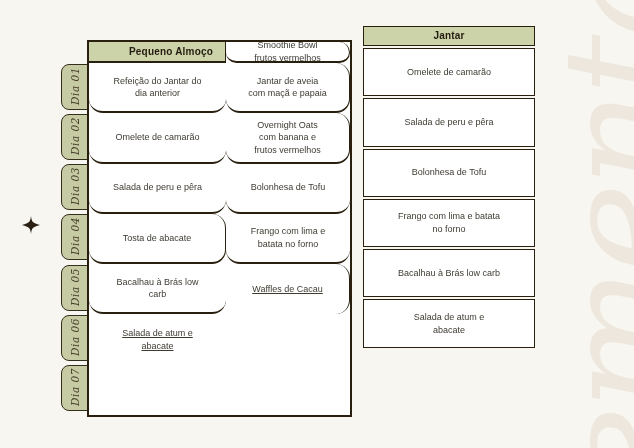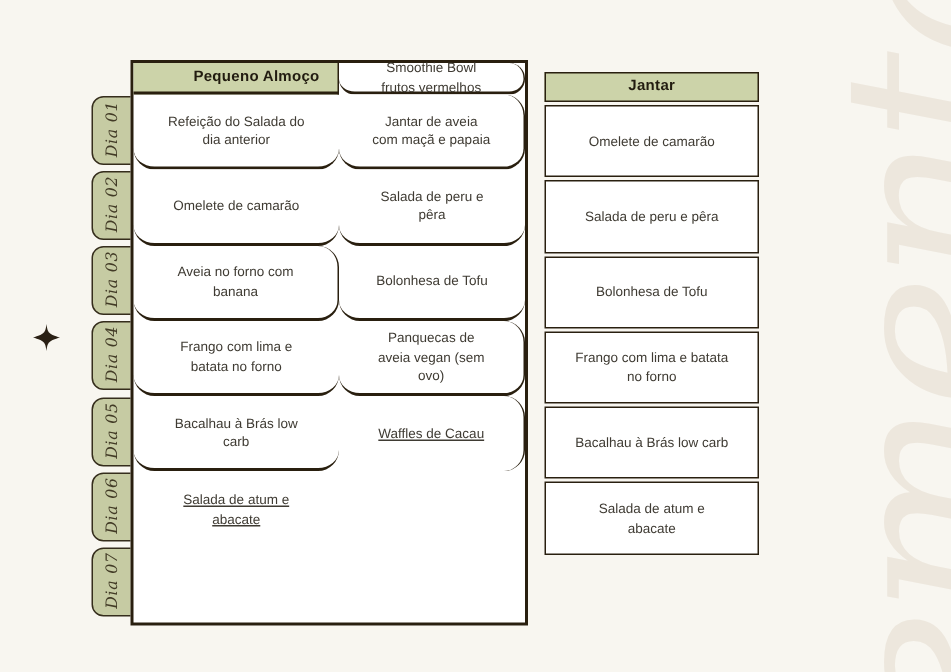--- a/index.html
+++ b/index.html
@@ -89,22 +89,22 @@
     padding:2px 22px;
     box-sizing:border-box;
     border-radius:14px;
   }
   .mcell.lastrow{border-bottom:none;text-decoration:underline;}
   .mcell .txt{max-width:114px;}
   .mcell.c2 .txt{max-width:107px;}
   
   .jantar{
     position:absolute;
-    left:363px;top:48px;
-    width:143px;
+    left:363px;top:26px;
+    width:172px;
     box-sizing:border-box;
     display:grid;
     grid-template-rows:21px repeat(7,50.3px);
     z-index:2;
   }
   .jbox{
     margin:1px 0;
     border:1.5px solid #291f0f;
     background:#fff;
     display:flex;align-items:center;justify-content:center;
@@ -159,42 +159,42 @@
         <div class="tab-label">Dia 07</div>
       </div>
     </div>
 
   <div class="main-table" id="mainTable">
     <div class="hcell col1">Pequeno Almoço</div>
   <div class="mcell col1 c1">
         <span class="txt">Smoothie Bowl frutos vermelhos</span>
       </div>
       <div class="mcell c2">
-        <span class="txt">Refeição do Salada do dia anterior</span>
+        <span class="txt">Refeição do Jantar do dia anterior</span>
       </div>
       <div class="mcell col1 c1">
         <span class="txt">Jantar de aveia com maçã e papaia</span>
       </div>
       <div class="mcell c2">
         <span class="txt">Omelete de camarão</span>
       </div>
+      <div class="mcell col1 c1">
+        <span class="txt">Overnight Oats com banana e frutos vermelhos</span>
+      </div>
       <div class="mcell c2">
         <span class="txt">Salada de peru e pêra</span>
       </div>
+      <div class="mcell c2">
+        <span class="txt">Bolonhesa de Tofu</span>
+      </div>
       <div class="mcell col1 c1">
-        <span class="txt">Aveia no forno com banana</span>
-      </div>
-      <div class="mcell c2">
-        <span class="txt">Bolonhesa de Tofu</span>
+        <span class="txt">Tosta de abacate</span>
       </div>
       <div class="mcell c2">
         <span class="txt">Frango com lima e batata no forno</span>
-      </div>
-      <div class="mcell col1 c1">
-        <span class="txt">Panquecas de aveia vegan (sem ovo)</span>
       </div>
       <div class="mcell c2">
         <span class="txt">Bacalhau à Brás low carb</span>
       </div>
       <div class="mcell col1 c1 lastrow">
         <span class="txt">Waffles de Cacau</span>
       </div>
       <div class="mcell c2 lastrow">
         <span class="txt">Salada de atum e abacate</span>
       </div>

